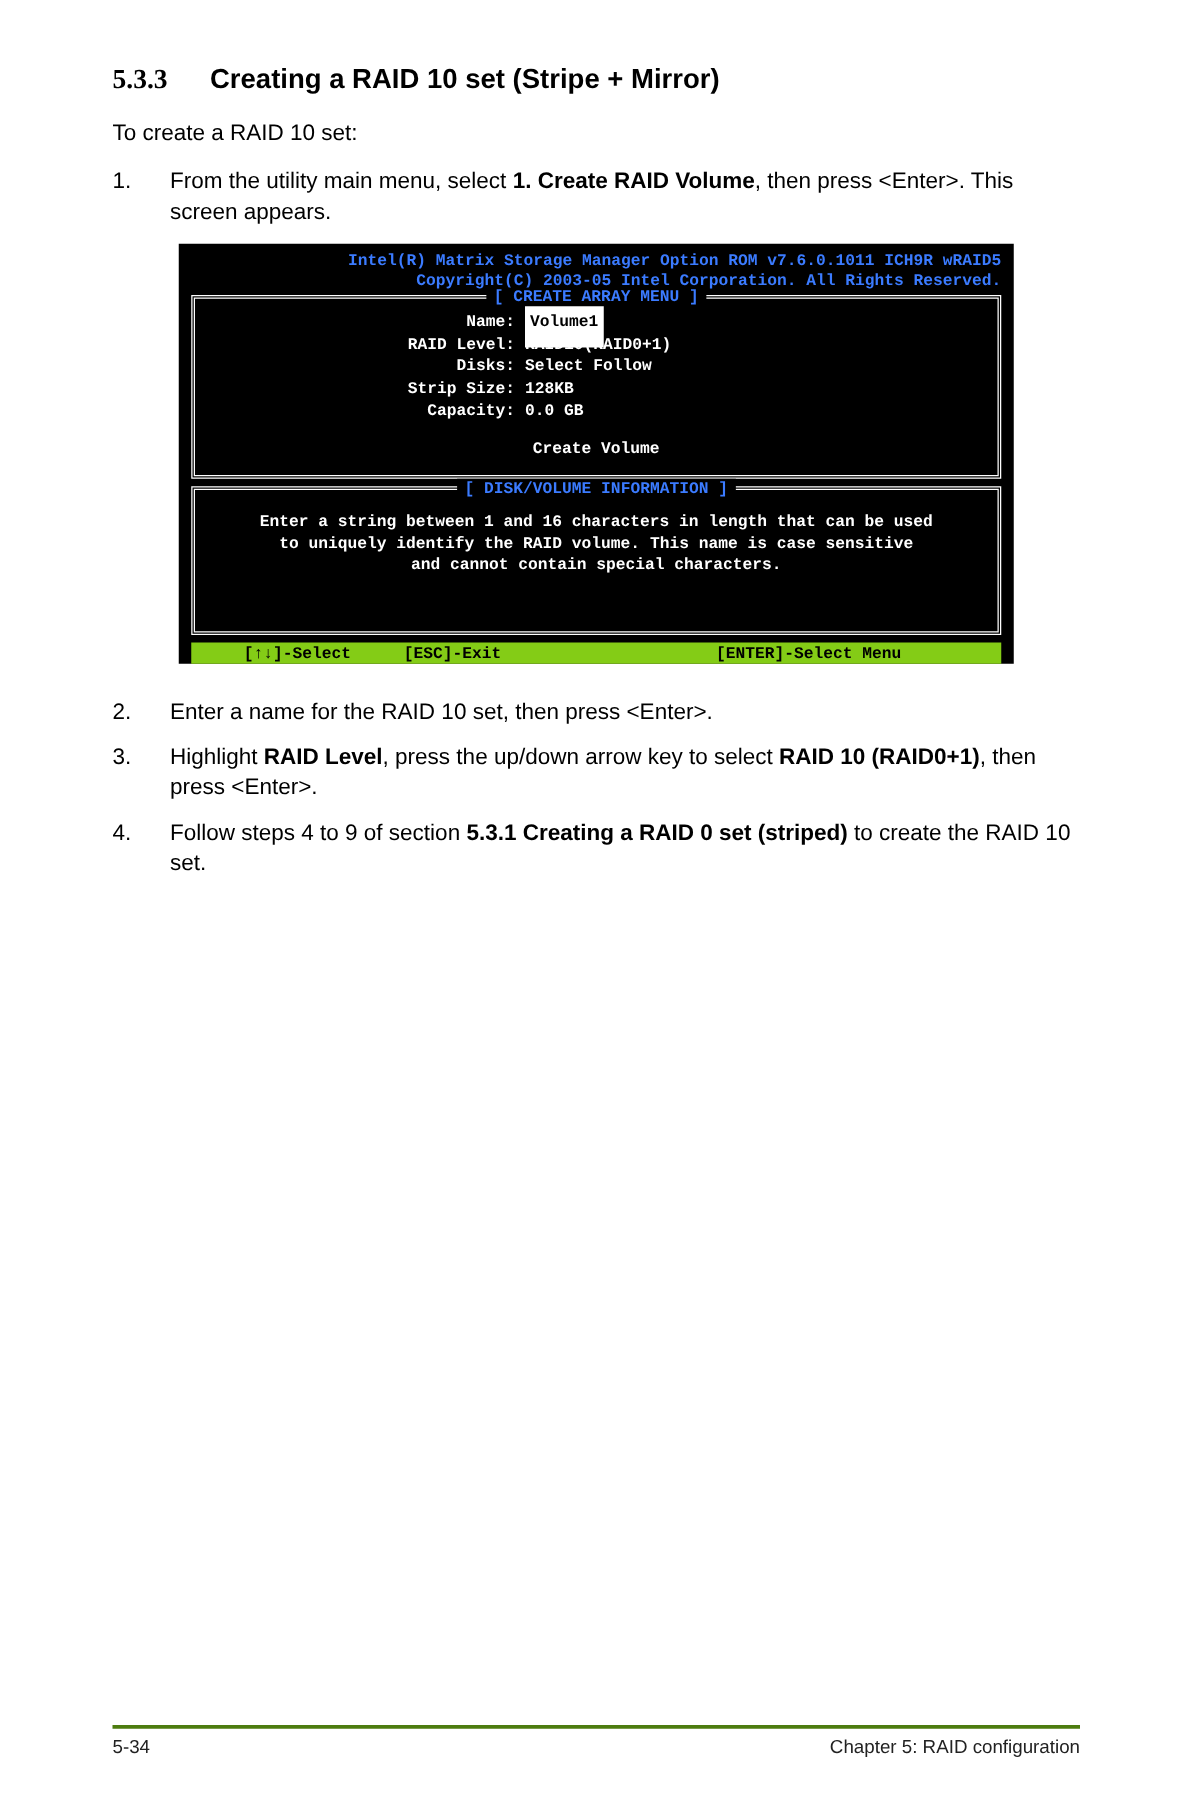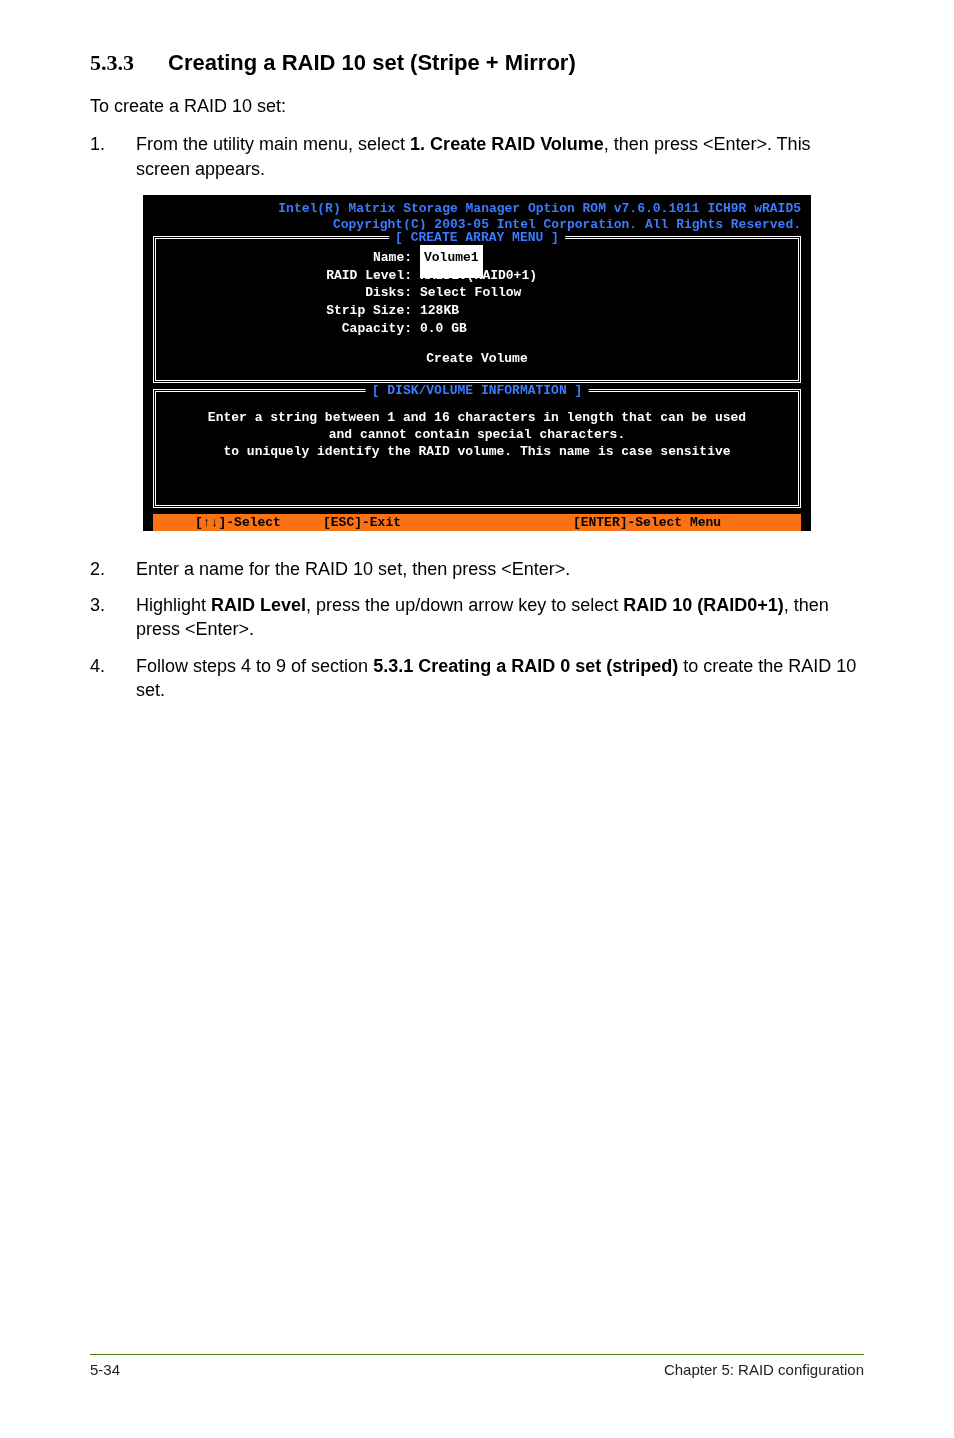--- a/index.html
+++ b/index.html
@@ -66,38 +66,38 @@
     color: #3b7bff;
     white-space: nowrap;
   }
   .kv { display:flex; line-height: 1.35; }
   .kv .k { width: 250px; text-align: right; padding-right: 8px; }
   .kv .v { }
   .hl { background:#fff; color:#000; padding: 13px 4px; }
   .create-vol { text-align:center; margin-top: 14px; }
   .info-text { text-align:center; line-height:1.3; margin-top: 8px; }
   .footer-bar {
-    background:#f97316;
+    background:#84cc16;
     color:#000;
     font-family:"Courier New",monospace;
     font-size:13px;
     font-weight:bold;
     display:flex;
     padding: 1px 0;
     margin: 0 10px 0 10px;
   }
   .footer-bar span:nth-child(1){ flex:0 0 170px; text-align:center;}
   .footer-bar span:nth-child(2){ flex:0 0 170px; text-align:left;}
   .footer-bar span:nth-child(3){ flex:1; text-align:center;}
   .page-footer {
     position: absolute;
-    bottom: 60px;
+    bottom: 32px;
     left: 90px;
     right: 90px;
-    border-top: 1px solid #4d7c0f;
+    border-top: 3px solid #4d7c0f;
     padding-top: 6px;
     display: flex;
     justify-content: space-between;
     font-size: 15px;
     color: #222;
   }
 </style>
 </head>
 <body>
 
@@ -143,22 +143,22 @@
       <div class="kv">
         <span class="k">Capacity:</span>
         <span class="v">0.0   GB</span>
       </div>
       <div class="create-vol">Create Volume</div>
     </div>
     <div class="box" style="padding-bottom:44px;">
       <div class="box-title">[ DISK/VOLUME INFORMATION ]</div>
       <div class="info-text">
         <div>Enter a string between 1 and 16 characters in length that can be used</div>
+        <div>to uniquely identify the RAID volume. This name is case sensitive</div>
         <div>and cannot contain special characters.</div>
-        <div>to uniquely identify the RAID volume. This name is case sensitive</div>
       </div>
     </div>
     <div class="footer-bar">
       <span>[↑↓]-Select</span>
       <span>[ESC]-Exit</span>
       <span>[ENTER]-Select Menu</span>
     </div>
   </div>
 </div>
 

